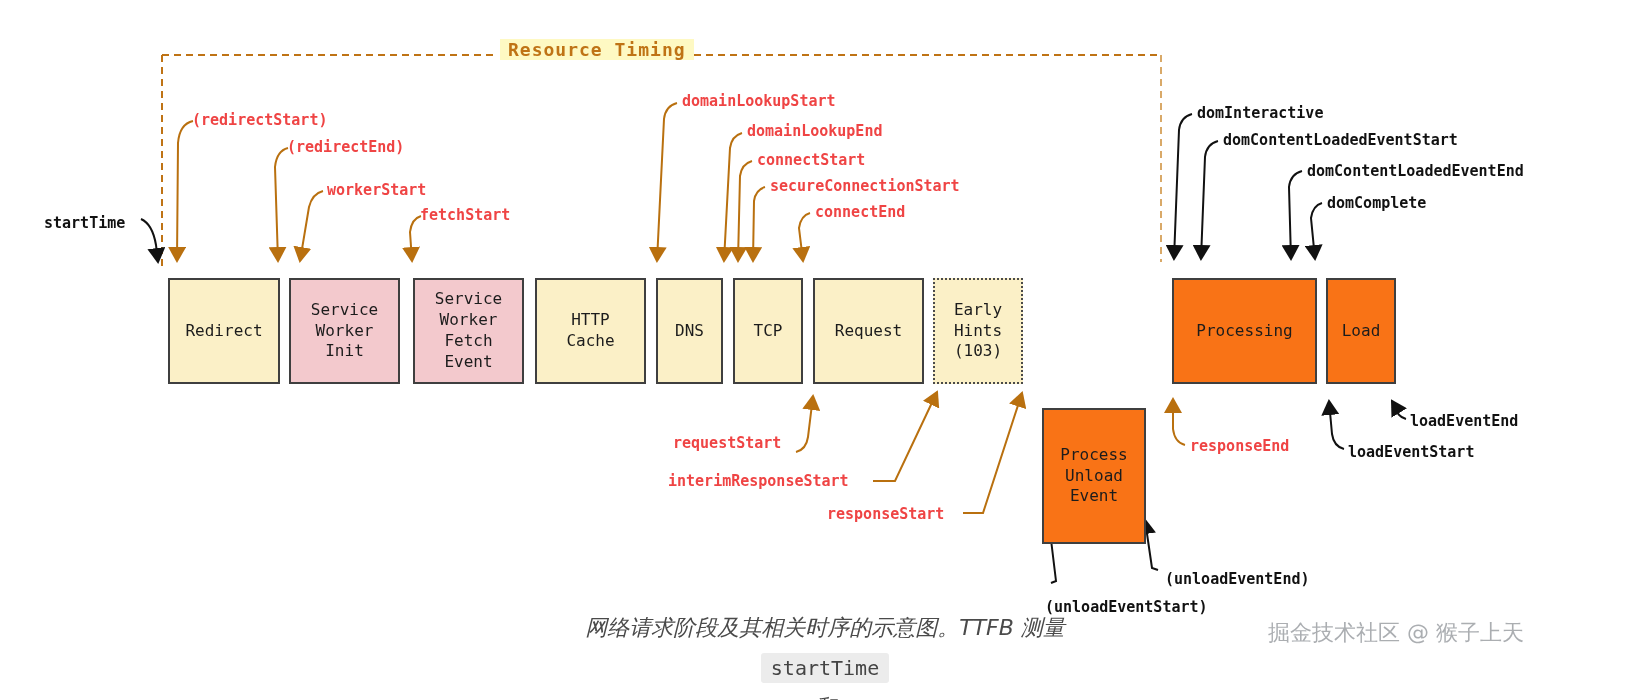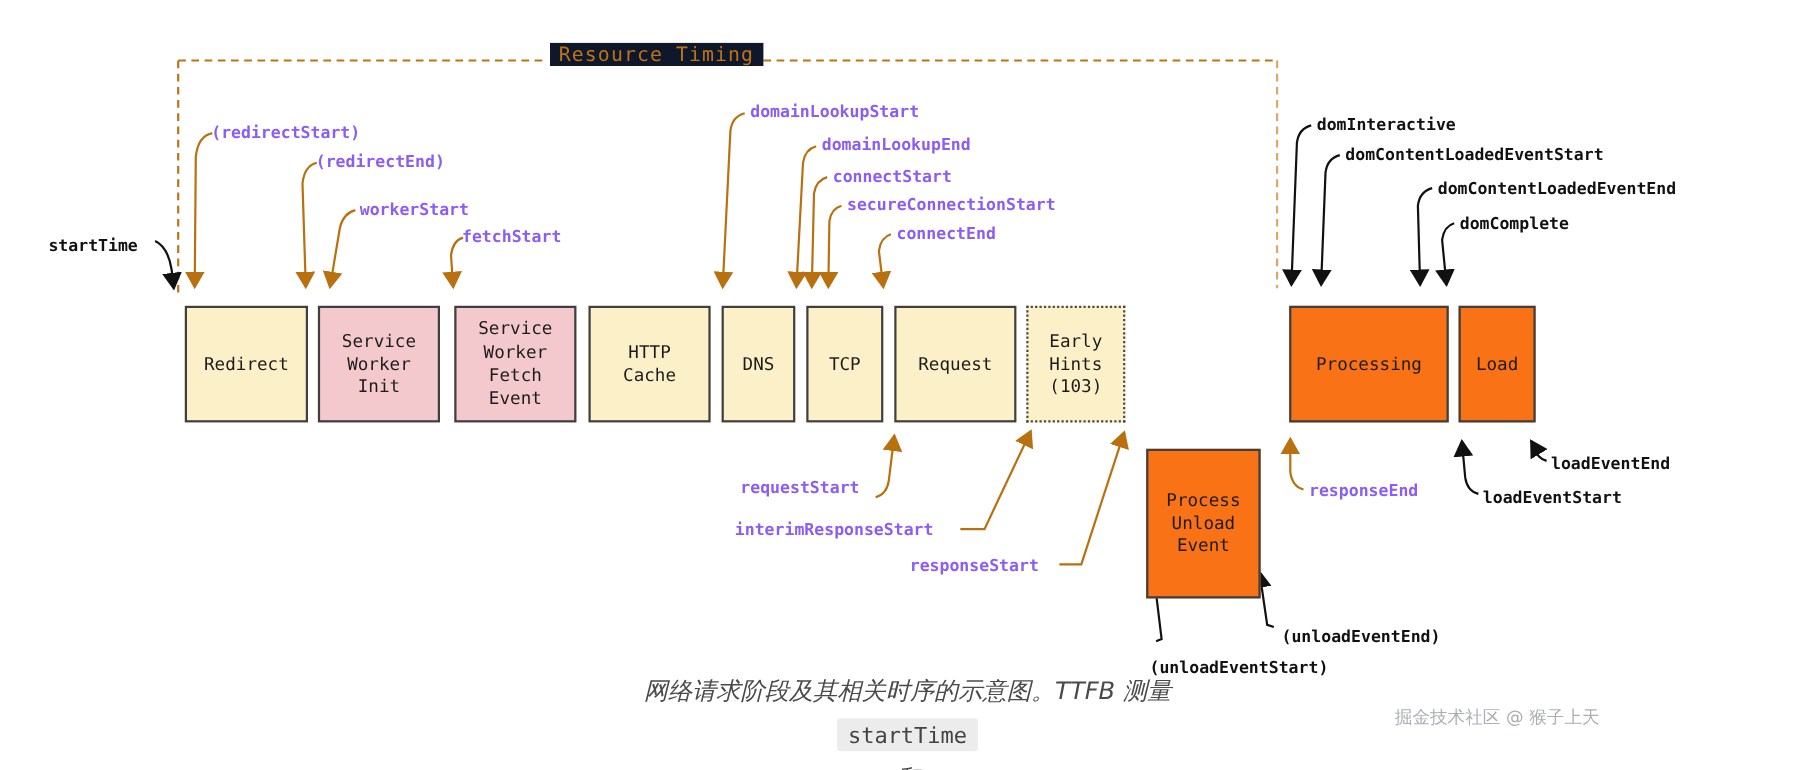--- a/index.html
+++ b/index.html
@@ -24,37 +24,37 @@
   .p6{left:733px;width:70px}
   .p7{left:813px;width:111px}
   .p8{left:933px;width:90px}
   .p9{left:1028px;width:134px}
   .p10{left:1172px;width:145px}
   .p11{left:1326px;width:70px}
   .unload{left:1042px;top:408px;width:104px;height:136px}
 
   
   .lbl{position:absolute;font-weight:bold;font-size:15px;white-space:nowrap;}
-  .or{color:#8b5cf6}
+  .or{color:#ef4444}
   .bk{color:#111111}
 
-  .rt-title{position:absolute;left:500px;top:39px;font-size:18px;font-weight:normal;
-            color:#bf7315;letter-spacing:1px;background:#0f172a;padding:0 8px;}
+  .rt-title{position:absolute;left:500px;top:39px;font-size:18px;font-weight:bold;
+            color:#bf7315;letter-spacing:1px;background:#fef9c3;padding:0 8px;}
 
   
   .caption{position:absolute;left:0;top:613px;width:1650px;display:flex;
            justify-content:center;align-items:center;gap:10px;
            font-family:"DejaVu Sans","Liberation Sans",sans-serif;
            font-size:22px;font-style:italic;color:#4a4a4a;flex-direction:column;}
   .caption .code{font-family:"DejaVu Sans Mono","Liberation Mono",monospace;
                  font-style:normal;font-size:20px;color:#444;background:#ececec;
                  padding:3px 10px;border-radius:3px;}
   .watermark{position:absolute;left:1268px;top:618px;white-space:nowrap;
              font-family:"DejaVu Sans","Liberation Sans",sans-serif;
-             font-size:16px;color:#8f9398;opacity:.75;margin-top:24px;}
+             font-size:22px;color:#8f9398;opacity:.75;}
 </style>
 </head>
 <body>
 
 <div class="stage">
 
   <svg class="wires" width="1650" height="700" viewBox="0 0 1650 700">
     <defs>
       <marker id="ah-o" markerWidth="9" markerHeight="9" refX="7" refY="4.5" orient="auto">
         <path d="M0,0 L8,4.5 L0,9 Z" fill="#b9700f"></path>

